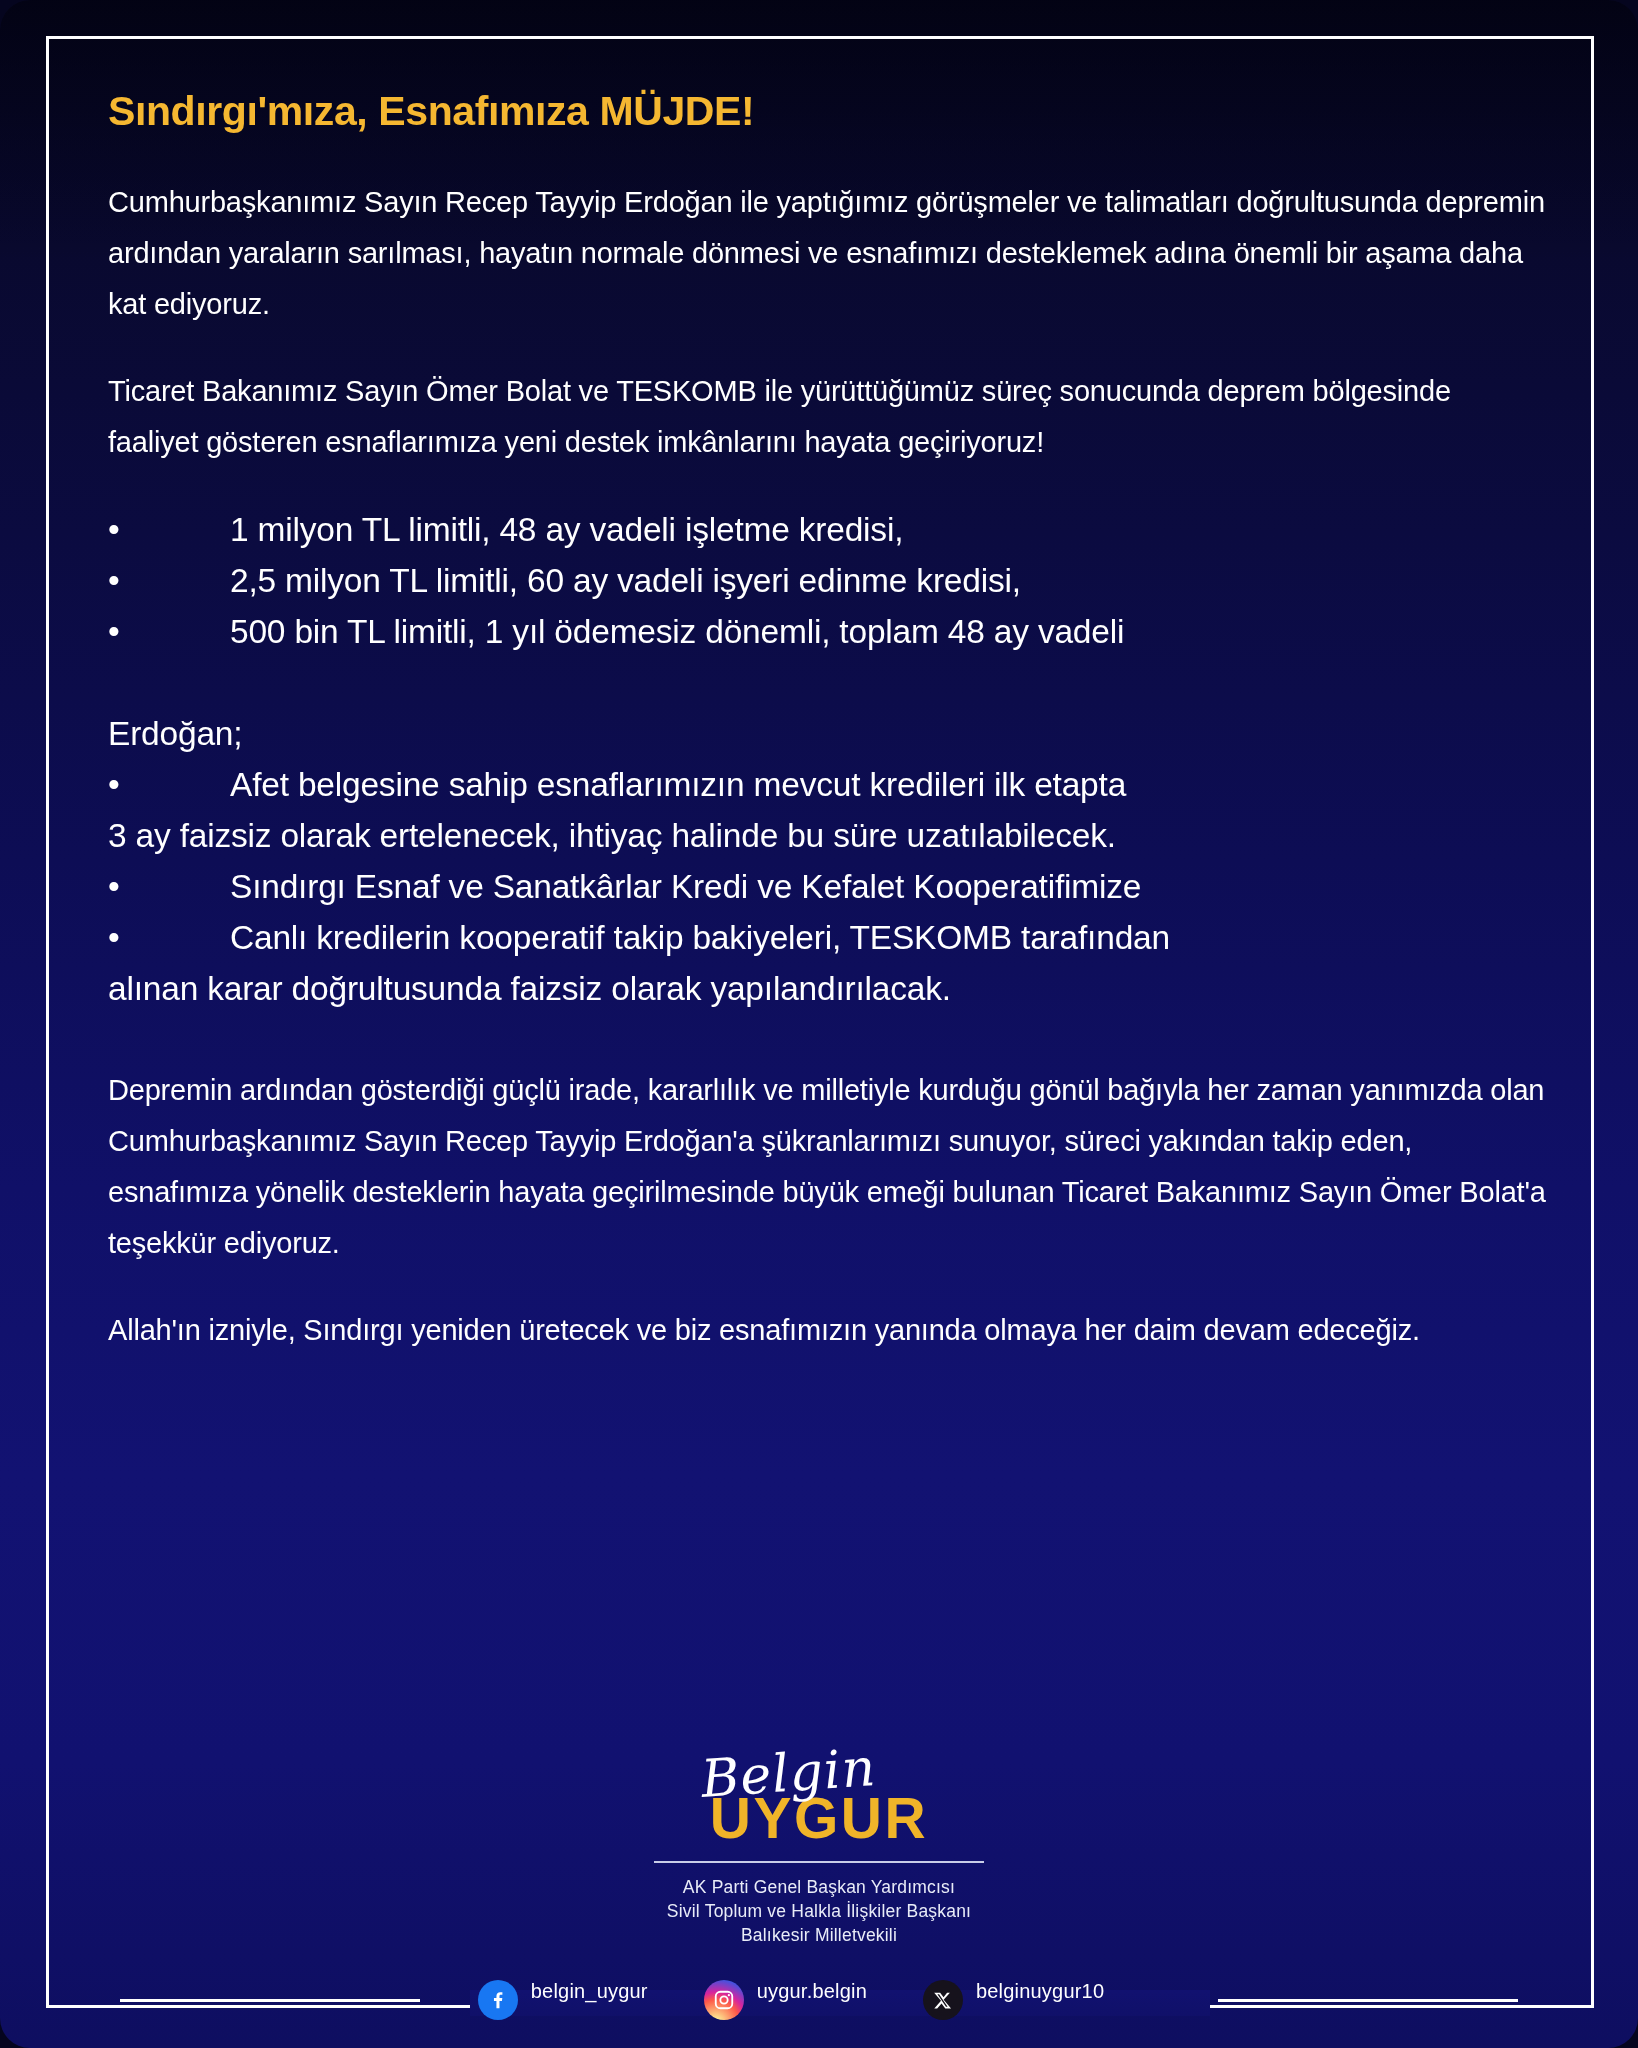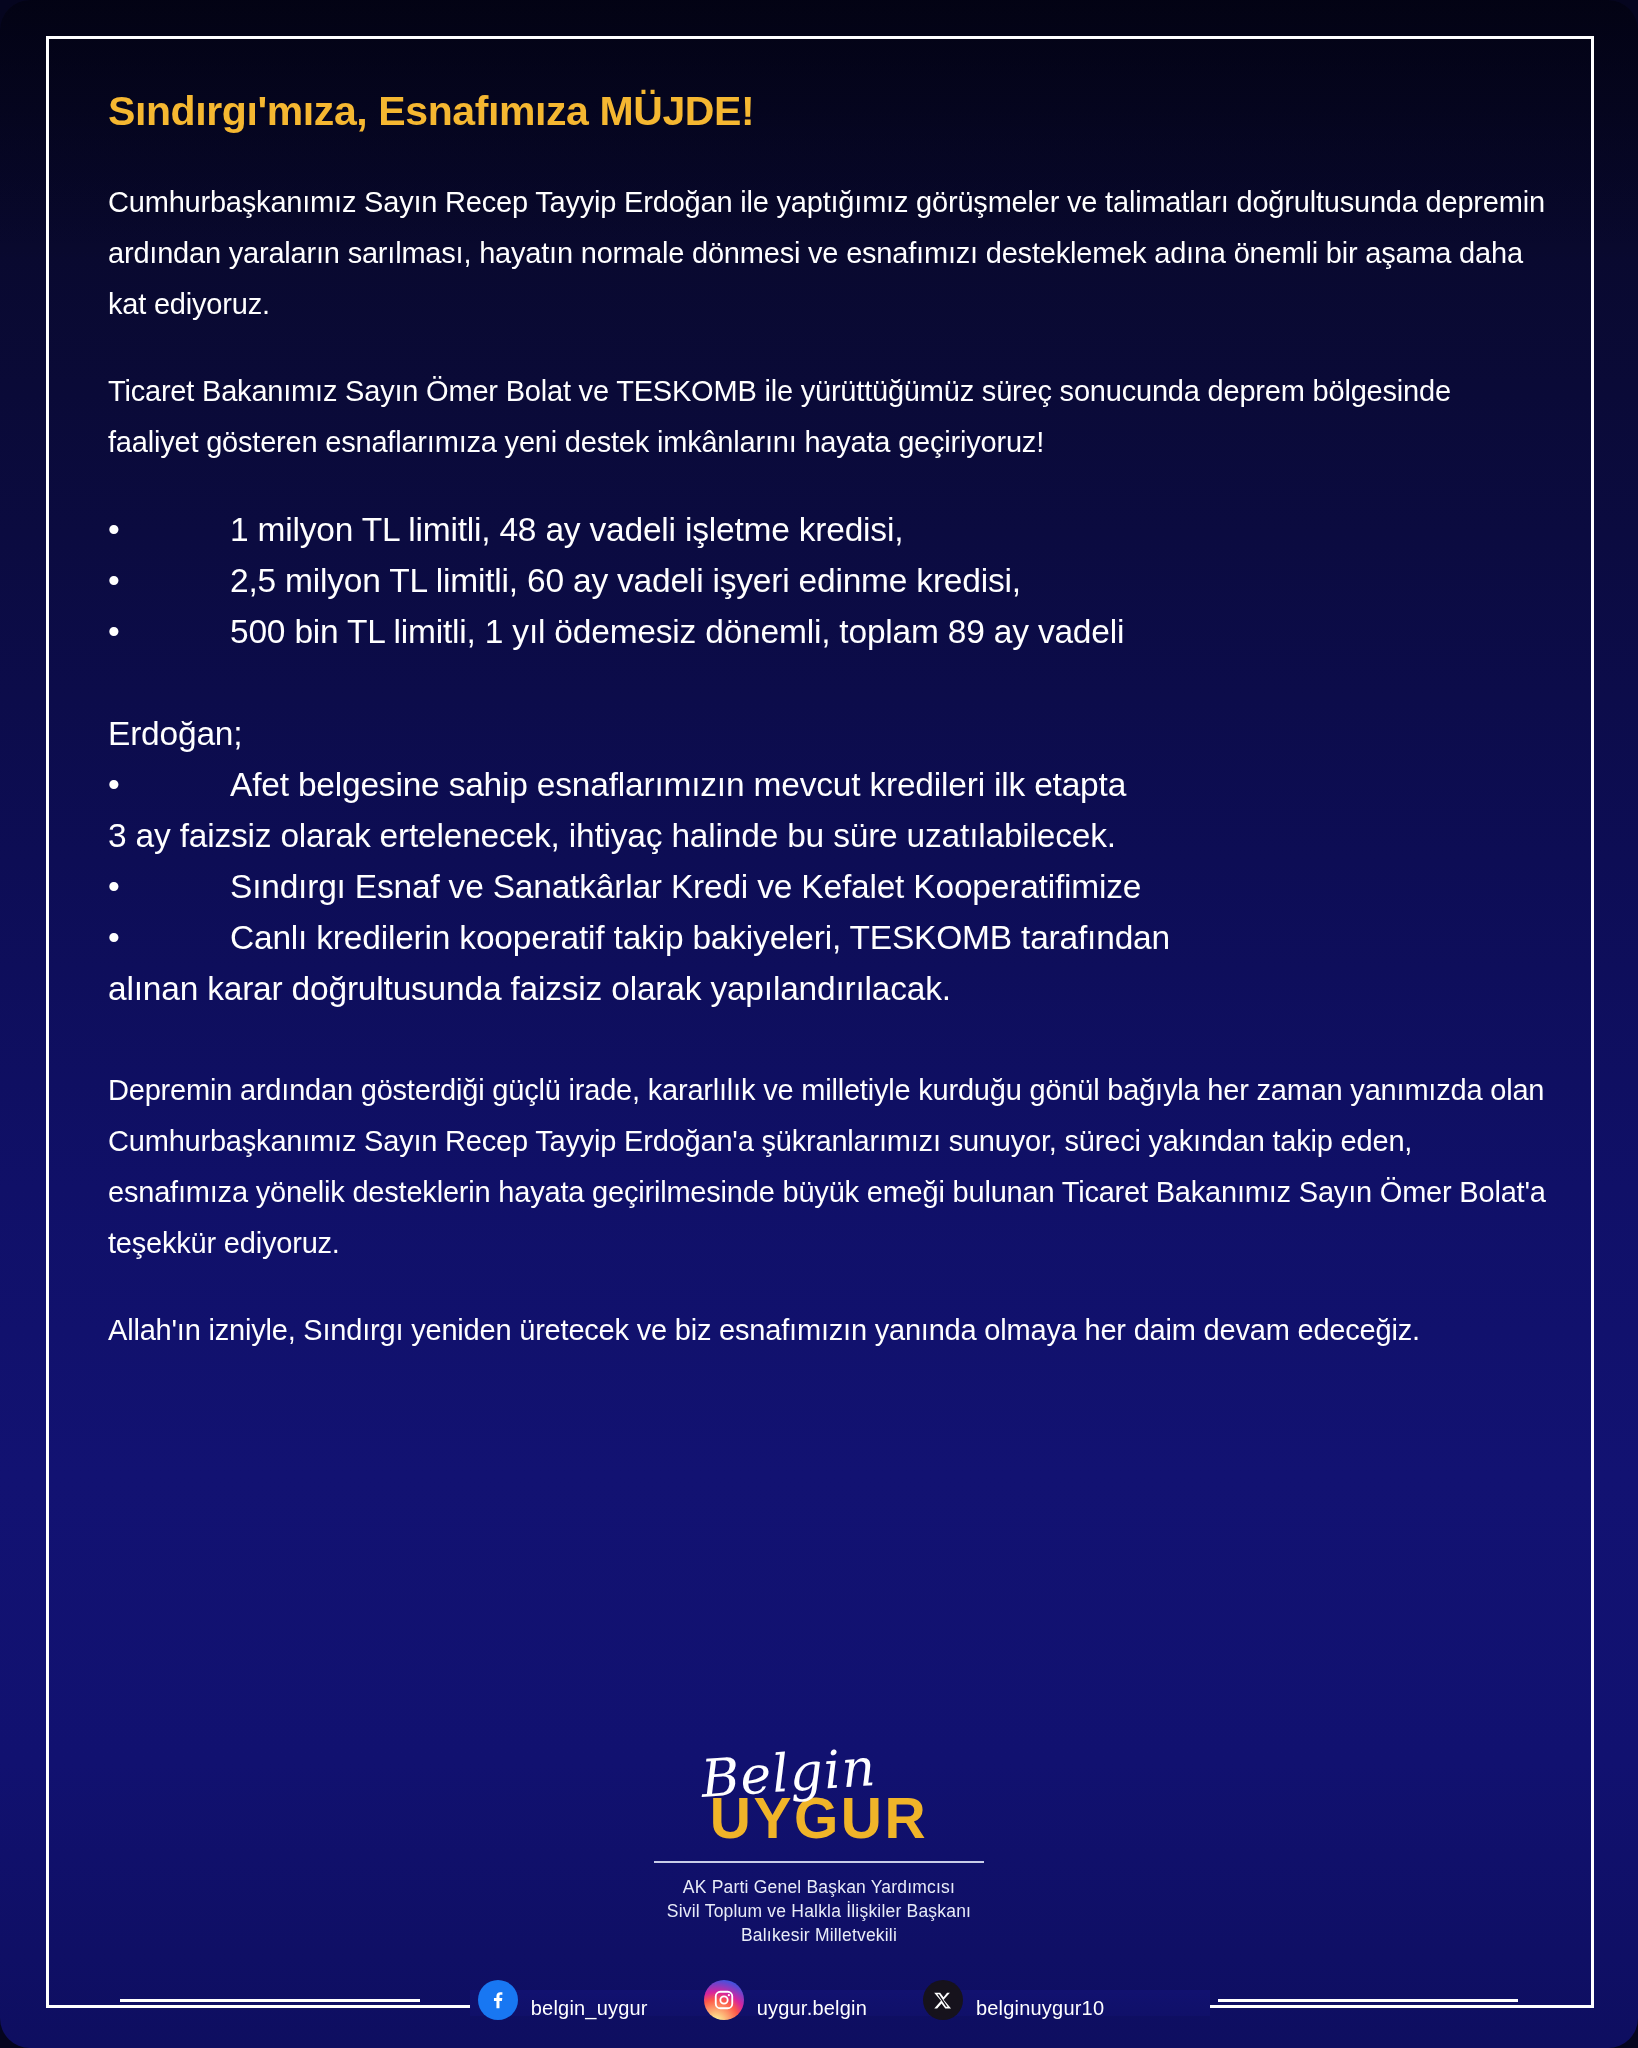--- a/index.html
+++ b/index.html
@@ -140,21 +140,21 @@
     justify-content:center;
     gap:0;
   }
   .rule-left, .rule-right {
     height:3px; background:#ffffff;
   }
   .rule-left { width:300px; margin-right:58px; }
   .rule-right { width:300px; margin-left:58px; }
 
   .sitem {
-    display:flex; align-items:flex-end;
+    display:flex; align-items:flex-start;
     margin-right:56px;
   }
   .sitem:last-of-type { margin-right:0; }
   .sicon {
     width:40px; height:40px; border-radius:50%;
     display:flex; align-items:center; justify-content:center;
     flex:0 0 40px;
     margin-right:13px;
   }
   .ic-fb { background:#1877f2; }
@@ -187,21 +187,21 @@
         <span class="btext">1 milyon TL limitli, 48 ay vadeli işletme kredisi,</span>
       </div>
       <div class="brow">
         <span class="bdot">•</span>
         <span class="bind"></span>
         <span class="btext">2,5 milyon TL limitli, 60 ay vadeli işyeri edinme kredisi,</span>
       </div>
       <div class="brow">
         <span class="bdot">•</span>
         <span class="bind"></span>
-        <span class="btext">500 bin TL limitli, 1 yıl ödemesiz dönemli, toplam 89 ay vadeli</span>
+        <span class="btext">500 bin TL limitli, 1 yıl ödemesiz dönemli, toplam 48 ay vadeli</span>
       </div>
     </div>
 
     <div class="spacer"></div>
 
     <div class="cont">Erdoğan;</div>
 
     <div class="bullets">
       <div class="brow">
         <span class="bdot">•</span>

